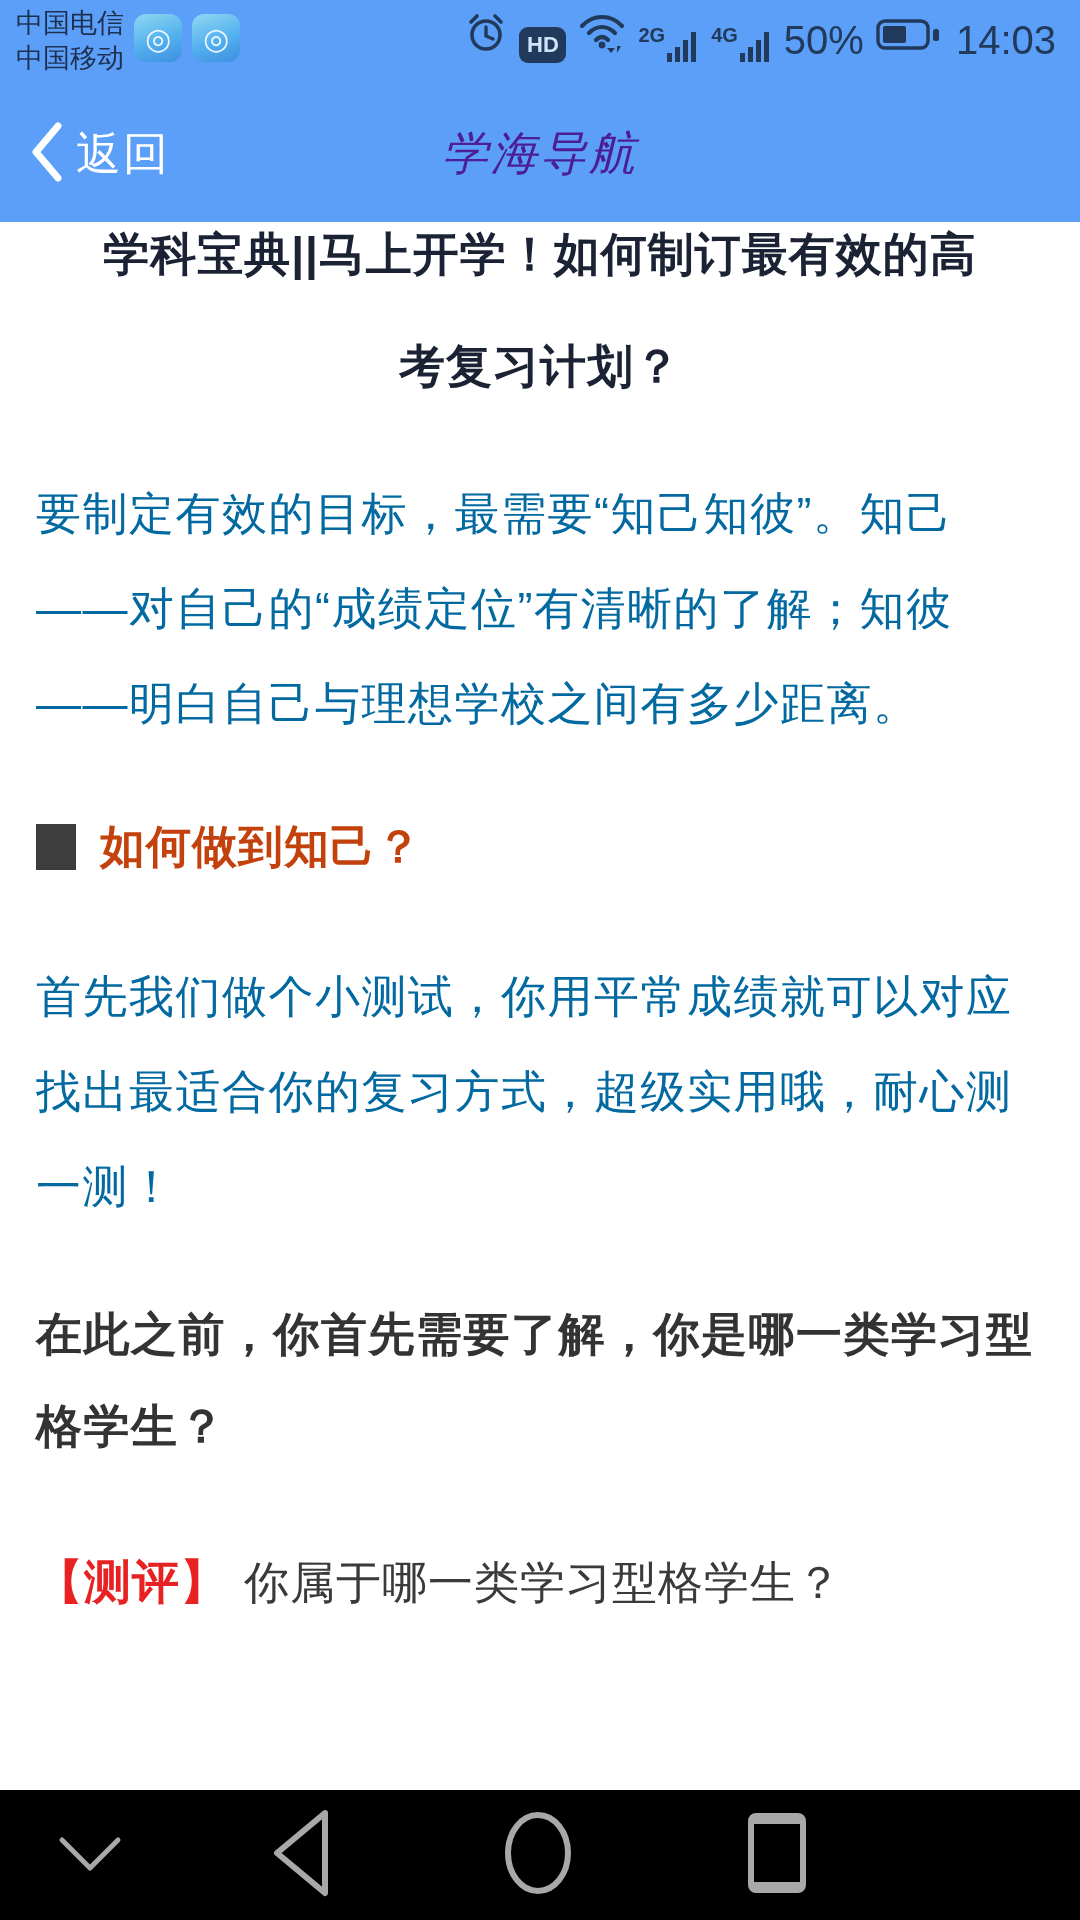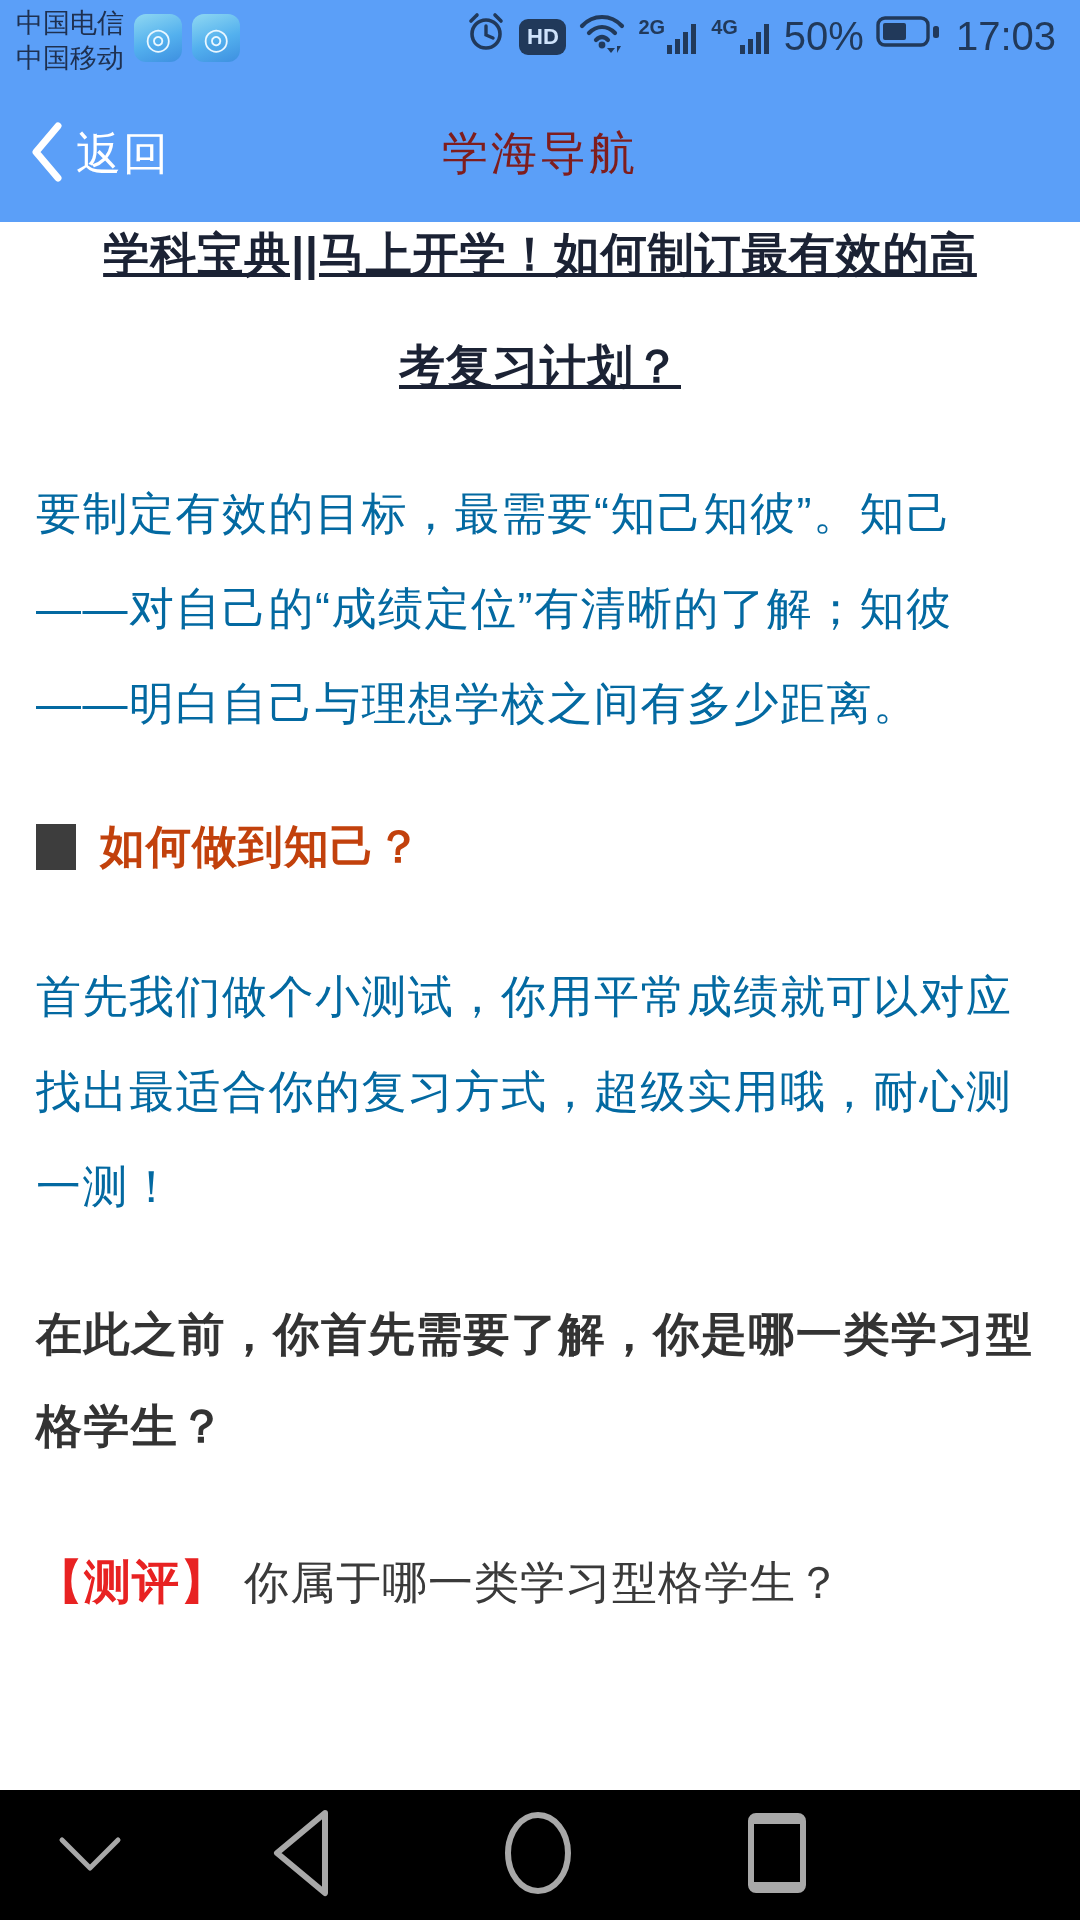--- a/index.html
+++ b/index.html
@@ -14,41 +14,41 @@
   }
   .carrier-block { display:flex; }
   .carrier-names { font-size:27px; line-height:35px; color:#1e3050; font-weight:500; }
   .carrier-icons { display:flex; gap:10px; margin-left:10px; margin-top:8px; }
   .app-icon {
     width:48px; height:48px; border-radius:12px;
     background:linear-gradient(160deg,#8fd8f2 0%,#53b0ee 55%,#3d8fe0 100%);
     color:#eaf7ff; display:flex; align-items:center; justify-content:center;
     font-size:30px; font-weight:700;
   }
-  .status-right { margin-left:auto; display:flex; align-items:center; gap:12px; padding-top:4px;
+  .status-right { margin-left:auto; display:flex; align-items:flex-end; gap:12px; padding-top:4px;
     font-size:40px; font-weight:500; color:#21395a; }
   .hd-badge { width:47px; height:36px; background:#21395a; color:#cfe3fb; border-radius:9px;
     font-size:22px; font-weight:700; display:flex; align-items:center; justify-content:center; }
   .signal { display:flex; align-items:flex-end; }
   .signal .net-label { font-size:20px; font-weight:700; transform:translateY(-16px); margin-right:2px; }
   .pct { letter-spacing:0px; }
   .time { margin-left:2px; }
 
   
   .nav-bar { height:136px; background:#5b9ff8; display:flex; align-items:center;
     padding:0 30px; position:relative; }
   .back-btn { display:flex; align-items:center; gap:12px; color:#ffffff; cursor:pointer; }
   .back-label { font-size:45px; letter-spacing:2px; }
-  .nav-title { position:absolute; left:50%; transform:translateX(-50%); color:#7f1d1d;
-    font-size:46px; font-weight:500; letter-spacing:3px; white-space:nowrap; }
+  .nav-title { position:absolute; left:50%; transform:translateX(-50%); color:#4c1d95;
+    font-size:46px; font-weight:500; letter-spacing:3px; white-space:nowrap;font-style:italic; }
 
   
   .content { padding:0 36px; background:#ffffff; }
   .article-title { margin-top:-24px; text-align:center; font-size:46px; font-weight:600;
-    color:#1b2234; line-height:112px; letter-spacing:1px;text-decoration:underline; }
+    color:#1b2234; line-height:112px; letter-spacing:1px; }
   .subtitle { margin-top:80px; text-align:center; color:#fa2b43; font-weight:700;
     font-size:35px; line-height:72px; letter-spacing:1px; }
   .para { font-size:45px; color:#0369a1; line-height:95px; letter-spacing:1.5px; }
   .p1 { margin-top:44px; }
   .section-heading { margin-top:66px; font-size:45px; font-weight:700; color:#c2410c;
     display:flex; align-items:center; letter-spacing:1px; }
   .square-bullet { width:40px; height:46px; background:#3d3d3d; margin-right:24px; flex:0 0 auto; }
   .p2 { margin-top:72px; }
   .p3 { margin-top:54px; font-size:46px; font-weight:700; color:#333333; line-height:92px;
     letter-spacing:1.5px; }
@@ -128,21 +128,21 @@
       <span class="pct">50%</span>
 
       <span>
         <svg width="66" height="38" viewBox="0 0 66 38">
           <rect x="2" y="5" width="50" height="27" rx="7" fill="none" stroke="#21395a" stroke-width="3.4"></rect>
           <rect x="7" y="10" width="23" height="17" rx="2" fill="#21395a"></rect>
           <rect x="57" y="13" width="6" height="12" rx="2.5" fill="#21395a"></rect>
         </svg>
       </span>
 
-      <span class="time">17:03</span>
+      <span class="time">14:03</span>
     </div>
   </div>
 
   <div class="nav-bar">
     <div class="back-btn">
       <span>
         <svg width="34" height="64" viewBox="0 0 34 64">
           <polyline points="28,6 6,32 28,58" fill="none" stroke="#ffffff" stroke-width="7" stroke-linecap="round" stroke-linejoin="round"></polyline>
         </svg>
       </span>

